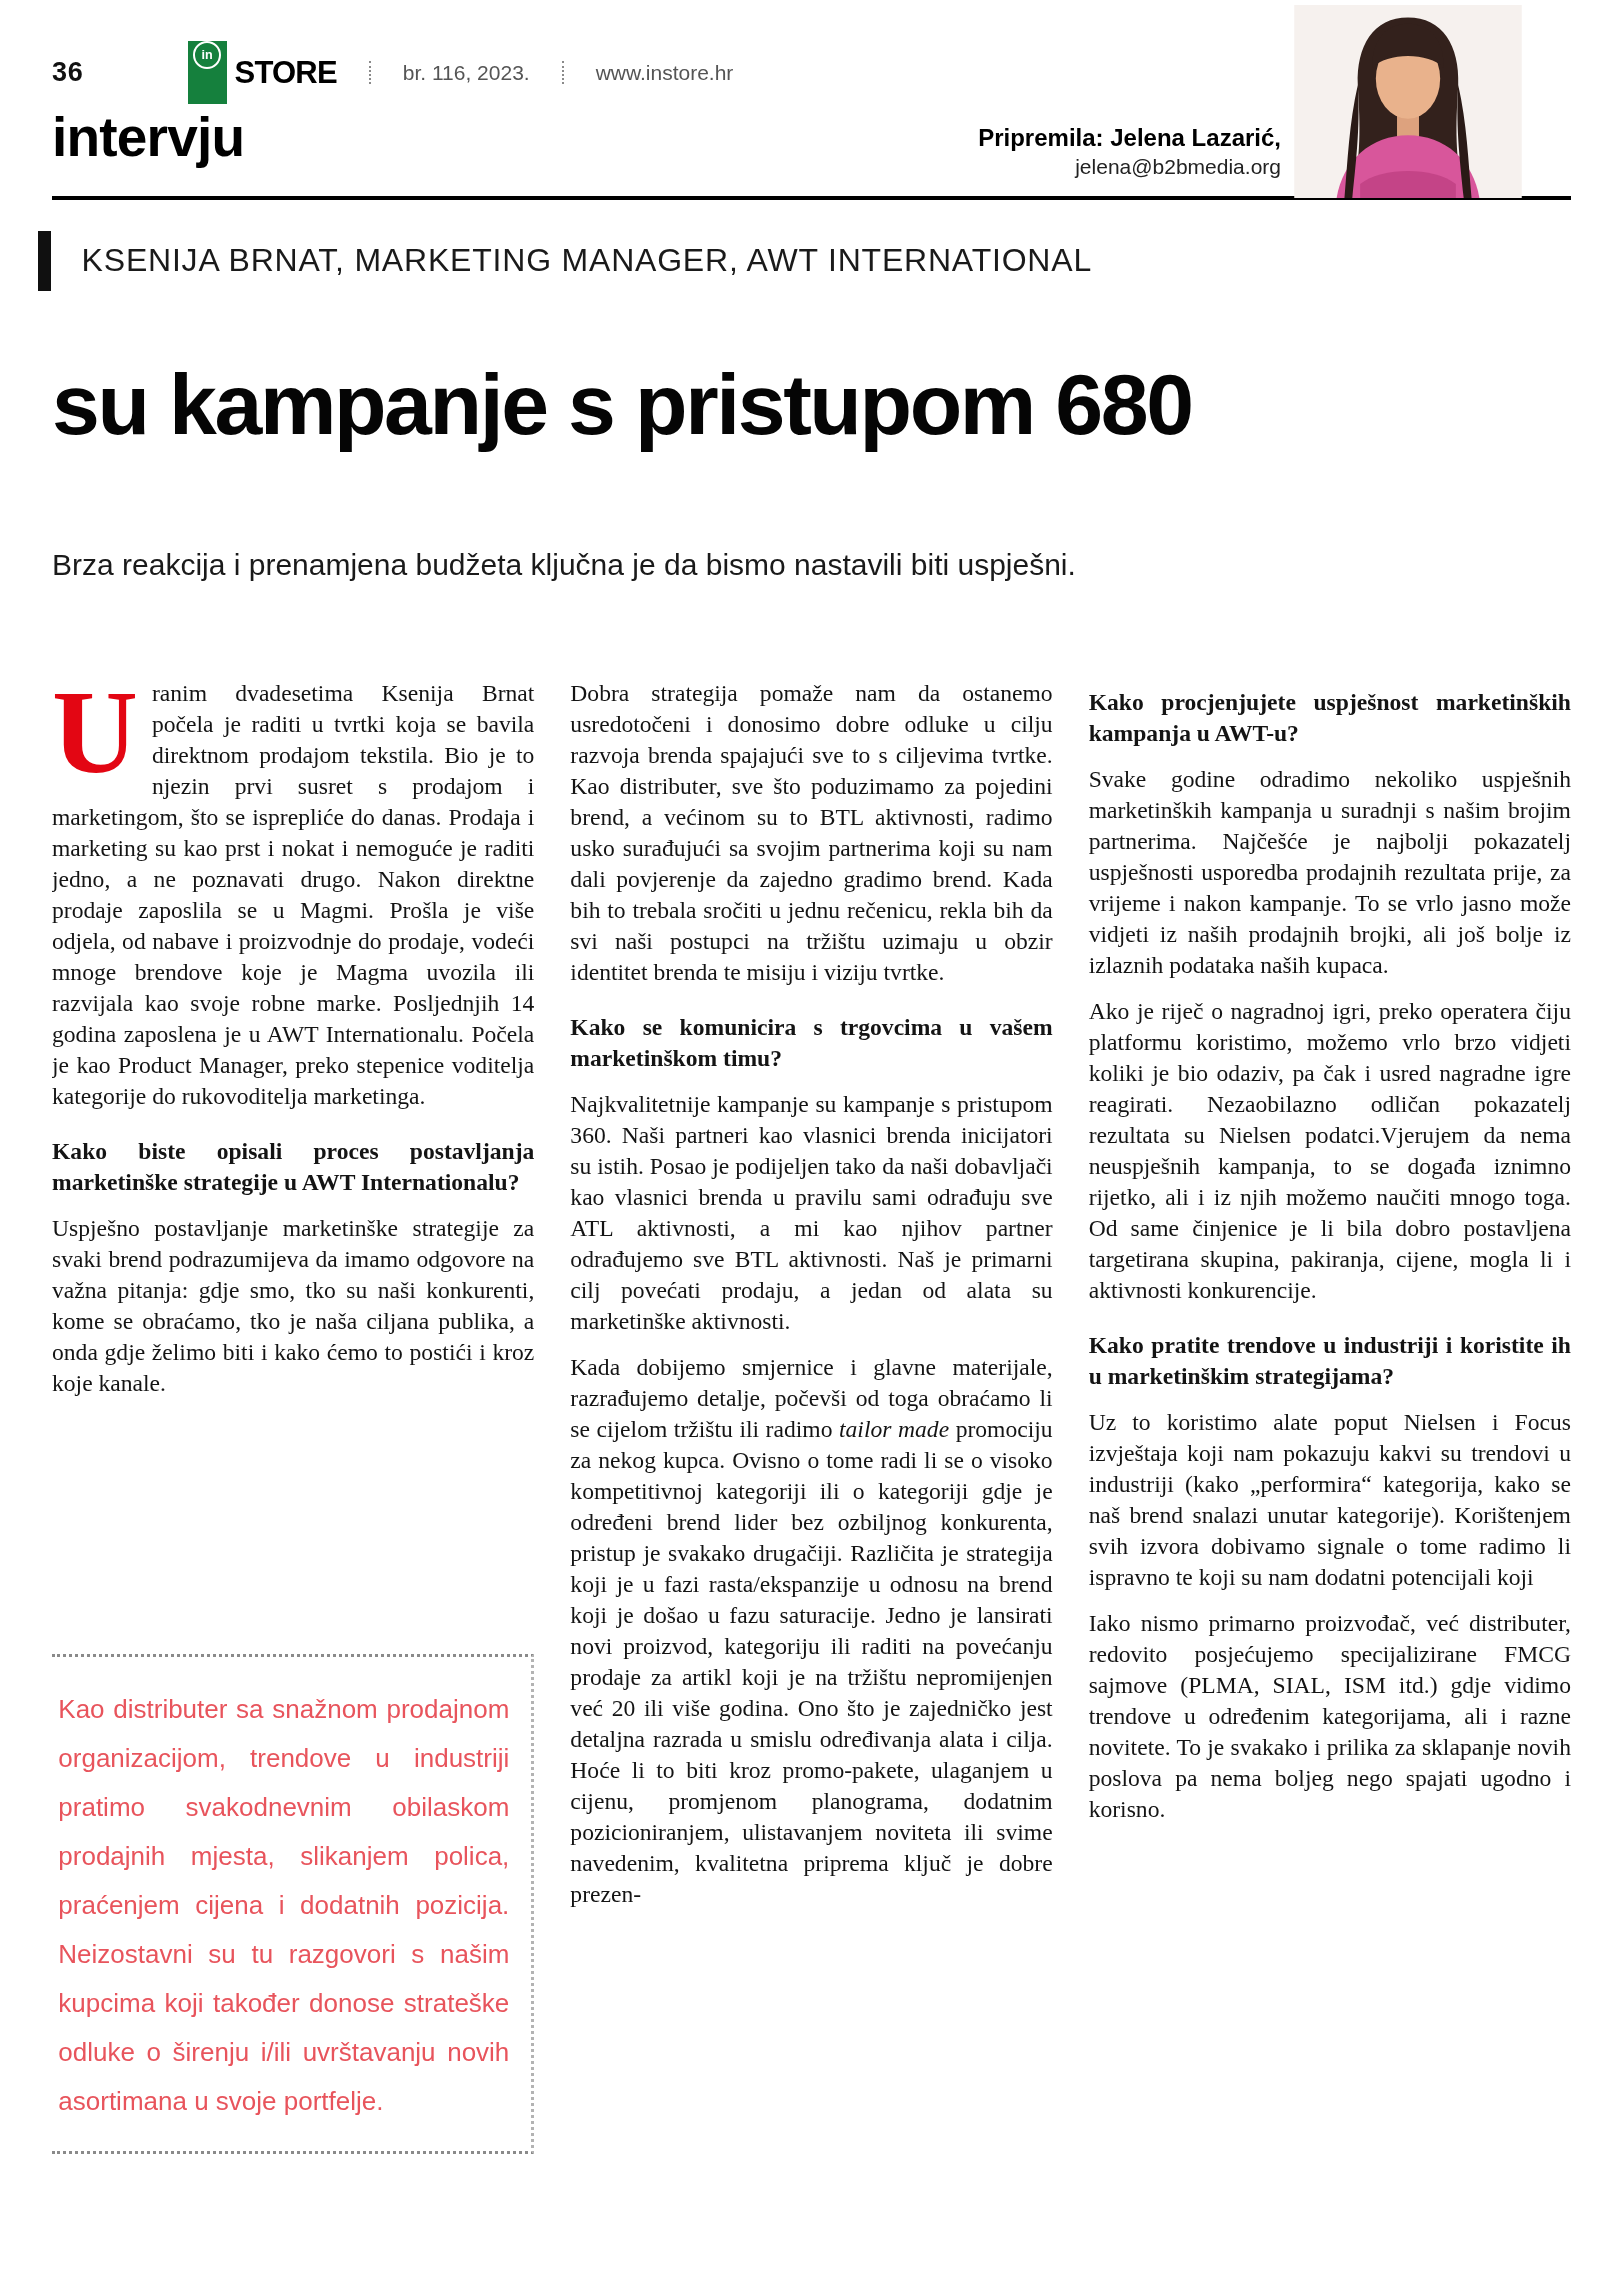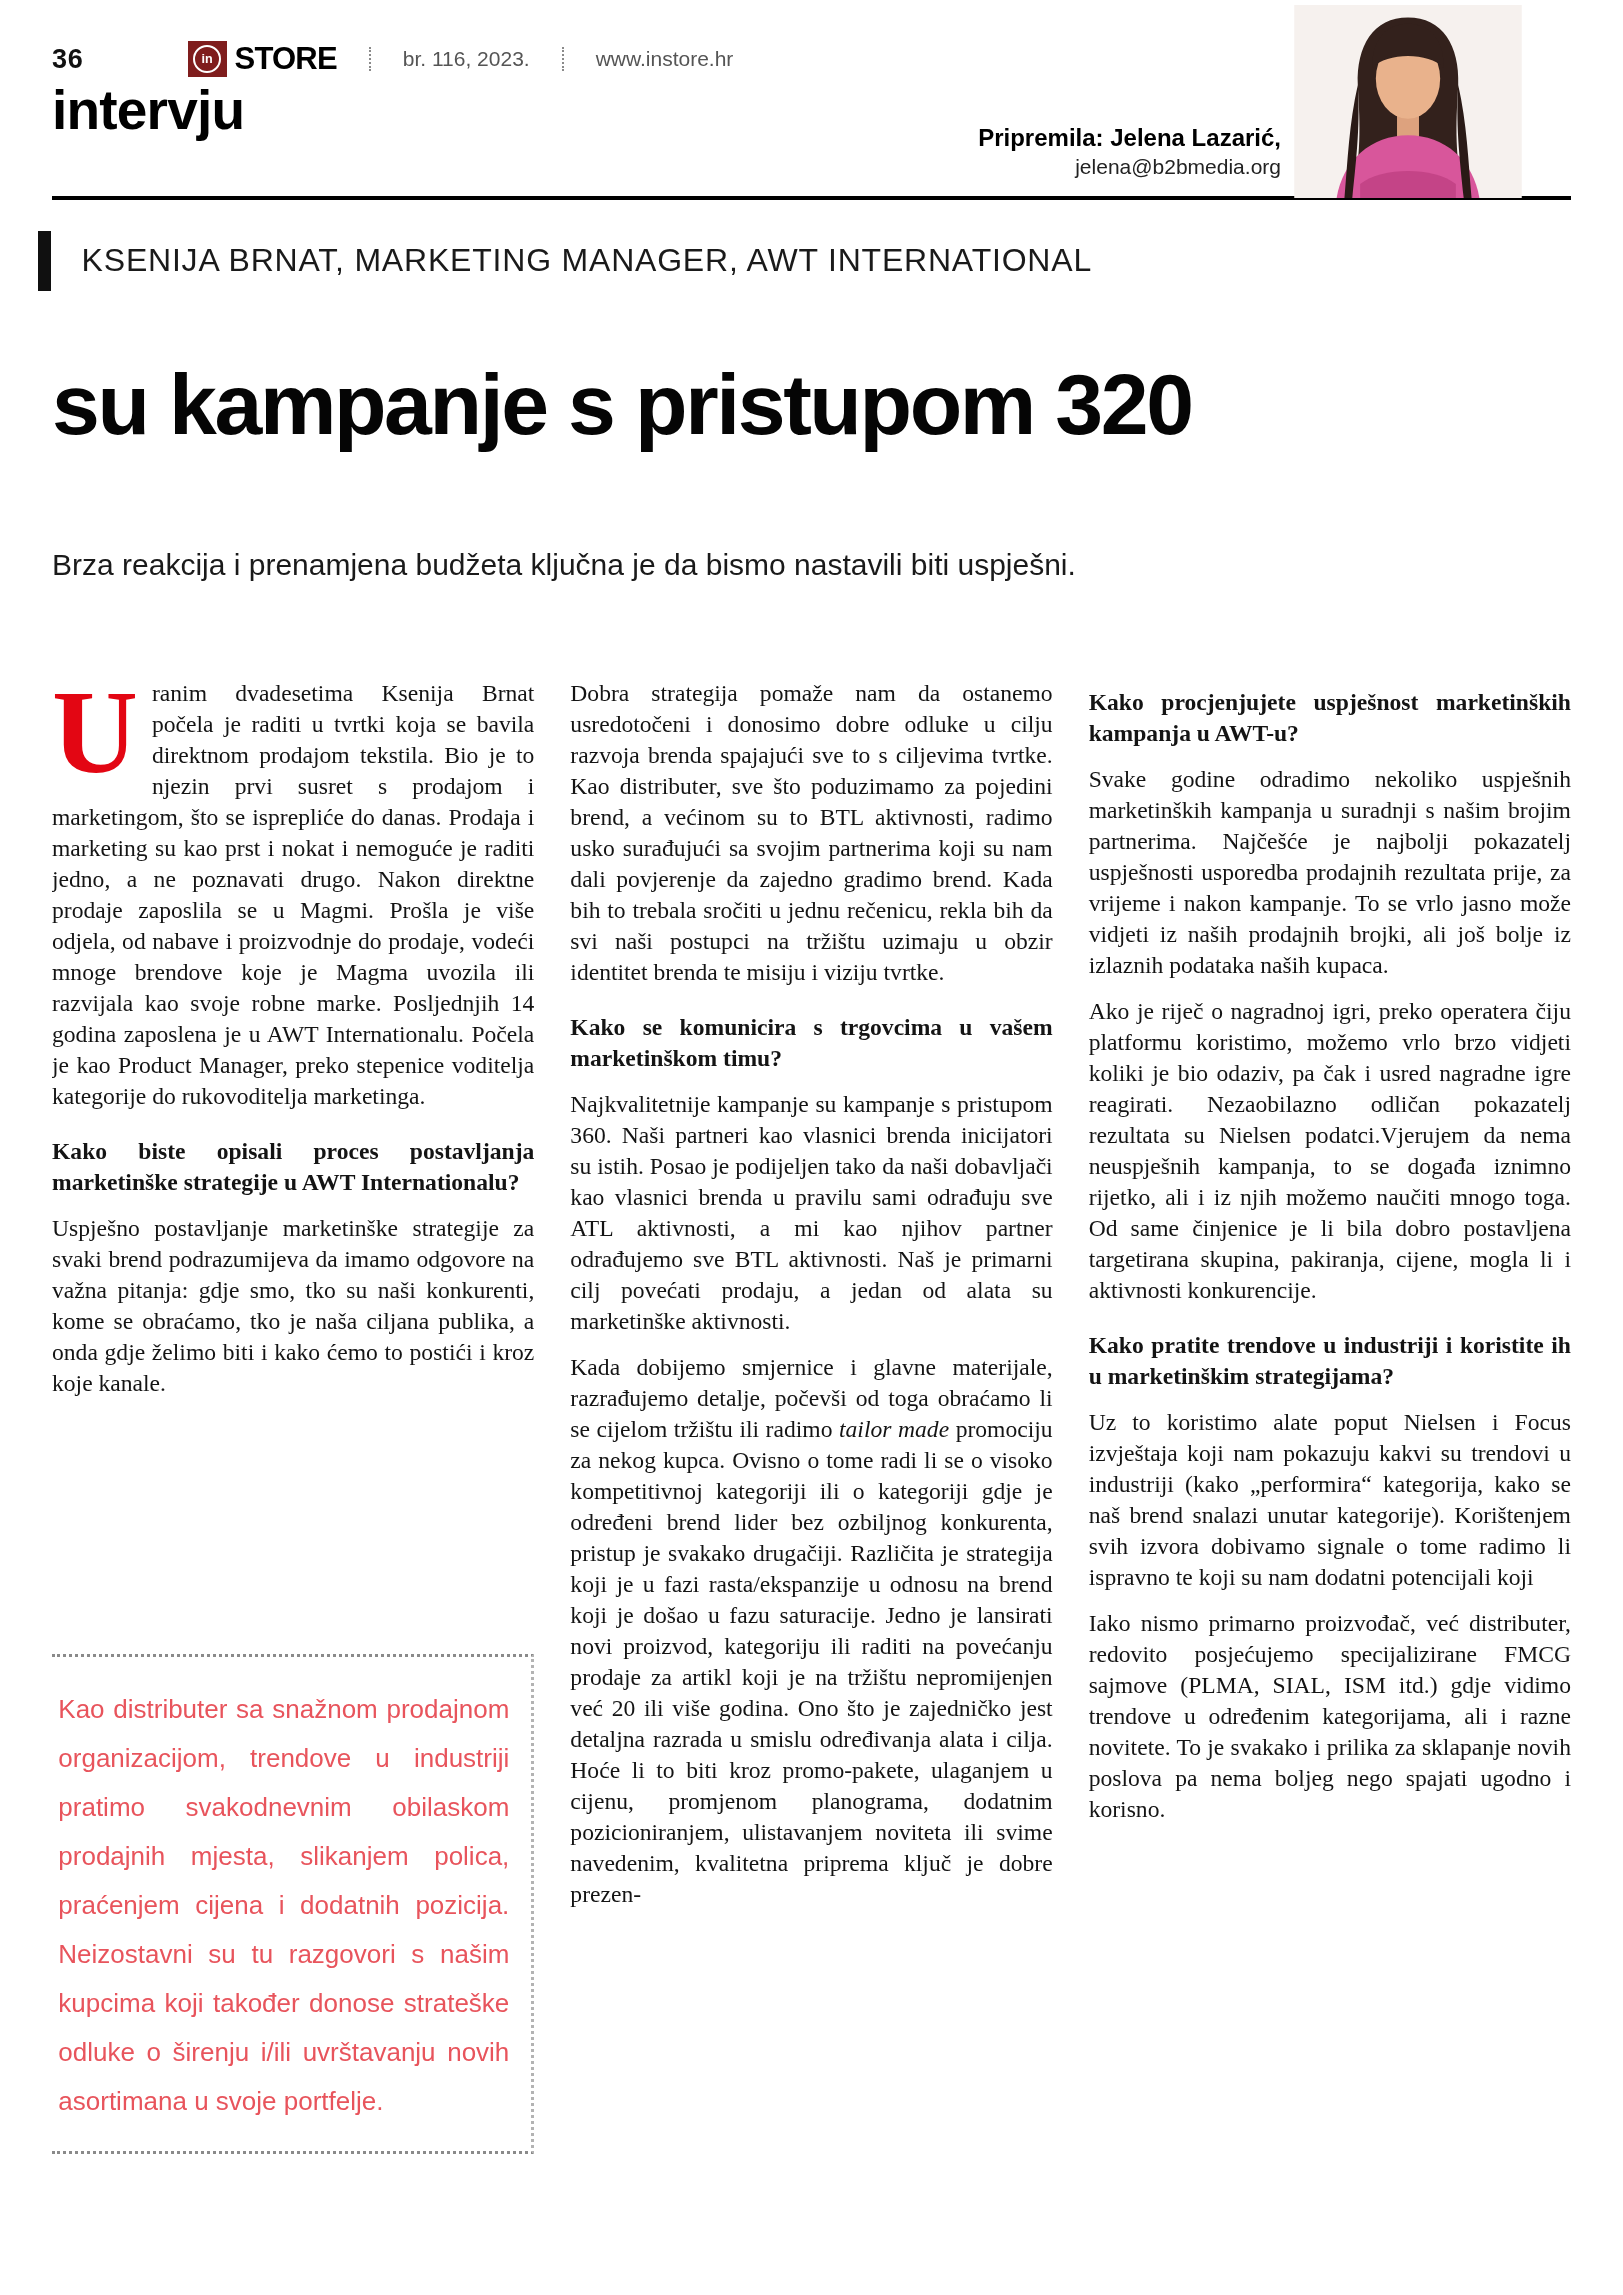--- a/index.html
+++ b/index.html
@@ -8,21 +8,21 @@
     width:1623px; height:2295px; background:#ffffff; margin:0 auto;
     position:relative; overflow:hidden;
     font-family:"Liberation Sans", sans-serif; color:#111;
   }
 
   
   .masthead { position:relative; height:196px; padding:41px 52px 0; }
   .mast-row { display:flex; align-items:center; gap:32px; }
   .page-num { font-size:27px; font-weight:bold; letter-spacing:0.8px; }
   .logo { display:flex; align-items:center; gap:7.9px; margin-left:72px; }
-  .logo-mark { width:39px; height:36px; background:#7f1d1d; display:flex; align-items:center; justify-content:center; flex:none; }
+  .logo-mark { width:39px; height:63px; background:#15803d; display:flex; justify-content:center; flex:none; }
   .logo-circle { width:28px; height:28px; border:2.4px solid #fff; border-radius:50%; color:#fff;
                  font-weight:bold; font-size:12.6px; display:flex; align-items:center; justify-content:center; }
   .logo-store { font-size:31px; font-weight:bold; letter-spacing:-0.8px; color:#000; }
   .dotsep { border-left:2.4px dotted #8a8a8a; height:23.6px; }
   .issue, .website { font-size:21px; color:#555; }
   .section { font-size:55px; font-weight:bold; letter-spacing:-0.8px; margin-top:1px; color:#000; }
   .byline { position:absolute; top:124px; right:342px; text-align:right; }
   .byline-name { font-size:24px; font-weight:bold; color:#000; }
   .byline-email { font-size:21px; color:#222; margin-top:3.1px; }
   .portrait { position:absolute; top:4.7px; right:101px; width:228px; height:193px; }
@@ -100,21 +100,21 @@
   </header>
 
   <div class="rule"></div>
 
   <div class="kicker-row">
     <span class="kicker-bar"></span>
     <span class="kicker-text">KSENIJA BRNAT, MARKETING MANAGER, AWT INTERNATIONAL</span>
   </div>
 
   <h1 class="headline">
-    <span>su kampanje s pristupom 320</span>
+    <span>su kampanje s pristupom 680</span>
   </h1>
 
   <p class="standfirst">Brza reakcija i prenamjena budžeta ključna je da bismo nastavili biti uspješni.</p>
 
   <main class="cols">
 
     <section class="col">
       <p>
         <span class="dropcap">U</span><span>ranim dvadesetima Ksenija Brnat počela je raditi u tvrtki koja se bavila direktnom prodajom tekstila. Bio je to njezin prvi susret s prodajom i marketingom, što se isprepliće do danas. Prodaja i marketing su kao prst i nokat i nemoguće je raditi jedno, a ne poznavati drugo. Nakon direktne prodaje zaposlila se u Magmi. Prošla je više odjela, od nabave i proizvodnje do prodaje, vodeći mnoge brendove koje je Magma uvozila ili razvijala kao svoje robne marke. Posljednjih 14 godina zaposlena je u AWT Internationalu. Počela je kao Product Manager, preko stepenice voditelja kategorije do rukovoditelja marketinga.</span>
       </p>

